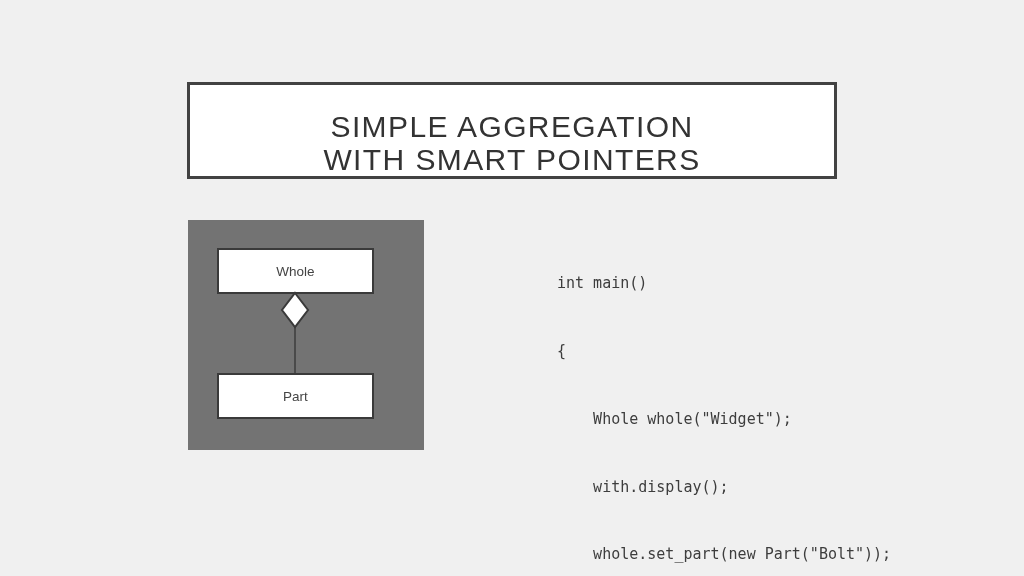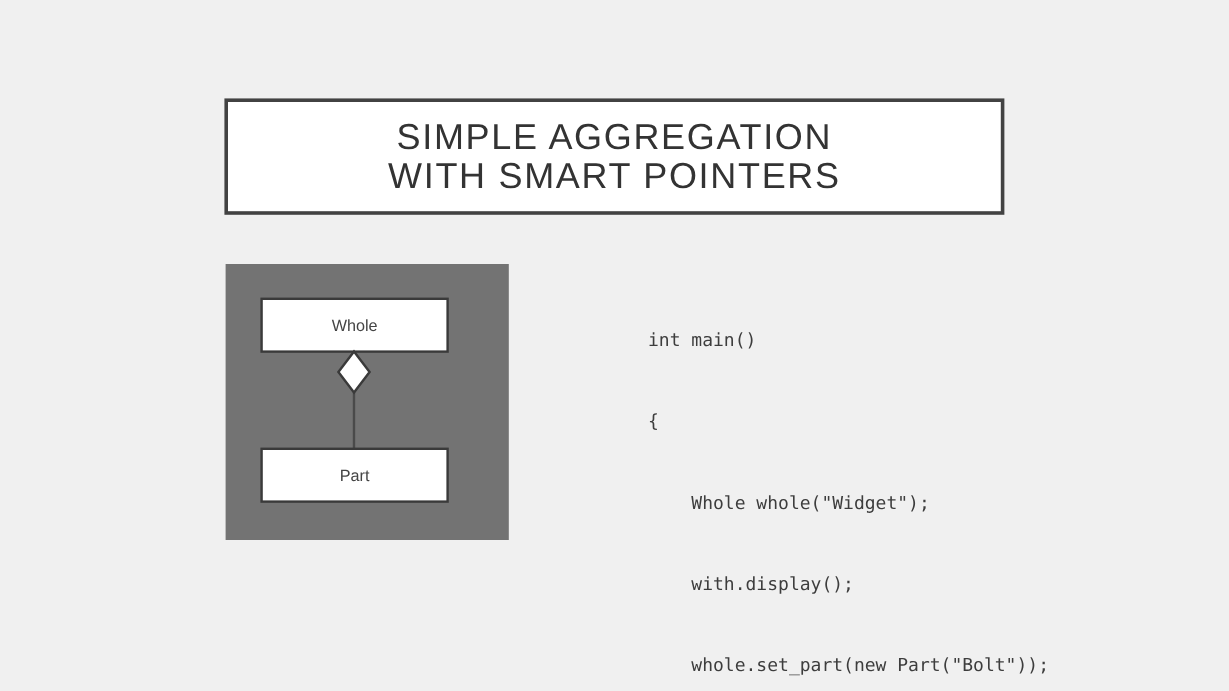--- a/index.html
+++ b/index.html
@@ -21,21 +21,21 @@
     left: 187px;
     top: 82px;
     width: 650px;
     height: 97px;
     box-sizing: border-box;
     background: #ffffff;
     border: 3px solid #424242;
     display: flex;
     flex-direction: column;
     align-items: center;
-    justify-content: center;
+    justify-content: flex-end;
   }
   .title-line {
     color: #333333;
     font-size: 30px;
     font-weight: 300;
     letter-spacing: 1.4px;
     line-height: 33px;
     text-transform: uppercase;
     white-space: nowrap;
     font-family: "Liberation Sans", sans-serif;
@@ -89,20 +89,21 @@
     font-family: "DejaVu Sans Mono", monospace;
     font-size: 15px;
     line-height: 22.6px;
     color: #3d3d3d;
     white-space: pre;
     letter-spacing: 0px;
   }
   .code-line {
     white-space: pre;
     min-height: 22.6px;
+    margin-left: 17px;
   }
 </style>
 </head>
 <body>
 
 <div class="title-box">
   <div class="title-line">Simple Aggregation</div>
   <div class="title-line">with Smart Pointers</div>
 </div>
 

